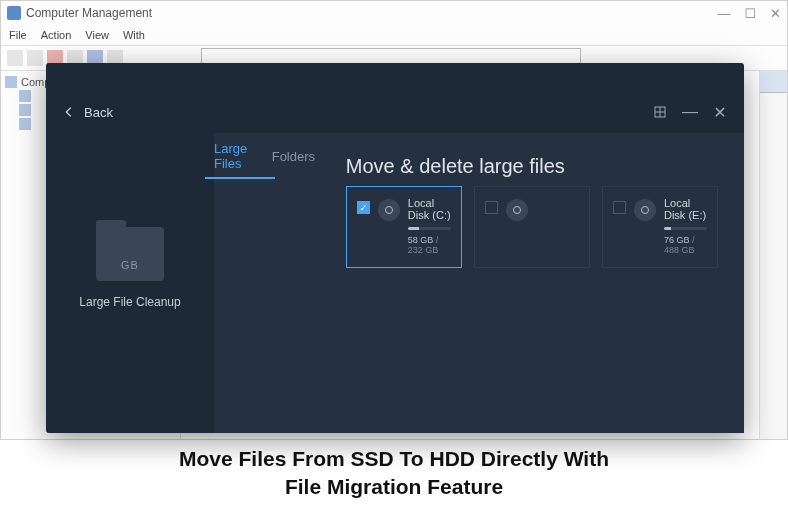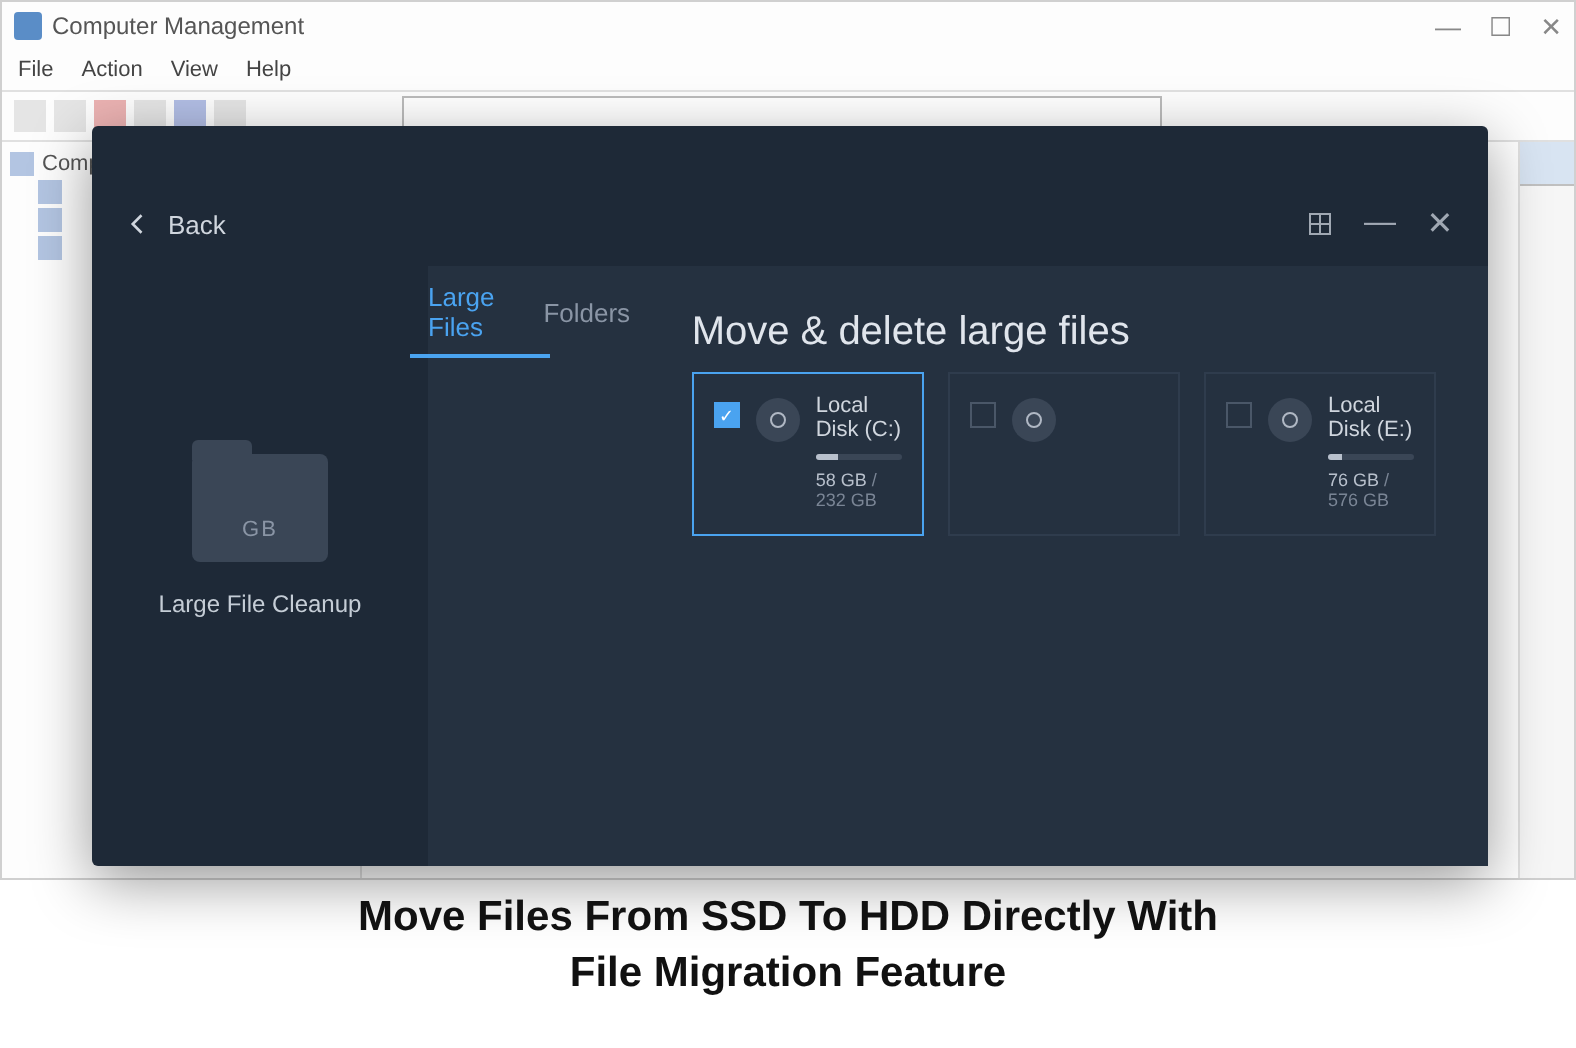--- a/index.html
+++ b/index.html
@@ -79,21 +79,21 @@
     <div class="bg-sysbtns">
       <span>—</span>
       <span>☐</span>
       <span>✕</span>
     </div>
   </div>
   <div class="bg-menubar">
     <span>File</span>
     <span>Action</span>
     <span>View</span>
-    <span>Help</span>
+    <span>With</span>
   </div>
   <div class="bg-toolbar">
     <div class="bg-tool-icon"></div>
     <div class="bg-tool-icon"></div>
     <div class="bg-tool-icon red"></div>
     <div class="bg-tool-icon"></div>
     <div class="bg-tool-icon blue"></div>
     <div class="bg-tool-icon"></div>
     <div class="bg-addr"></div>
   </div>
@@ -180,21 +180,21 @@
           <div class="disk">
             <div class="disk-check"></div>
             <div class="disk-icon">
                 <span></span>
               </div>
             <div class="disk-info">
               <div class="disk-name">Local Disk (E:)</div>
               <div class="disk-bar">
                   <div class="disk-bar-fill" style="width:16%"></div>
                 </div>
-              <div class="disk-size"><span class="used">76 GB</span> / <span>576 GB</span></div>
+              <div class="disk-size"><span class="used">76 GB</span> / <span>488 GB</span></div>
             </div>
           </div>
         </div>
       </div>
     </div>
   </div>
 </div>
 
 <div class="caption">
   <div>Move Files From SSD To HDD Directly With</div>

